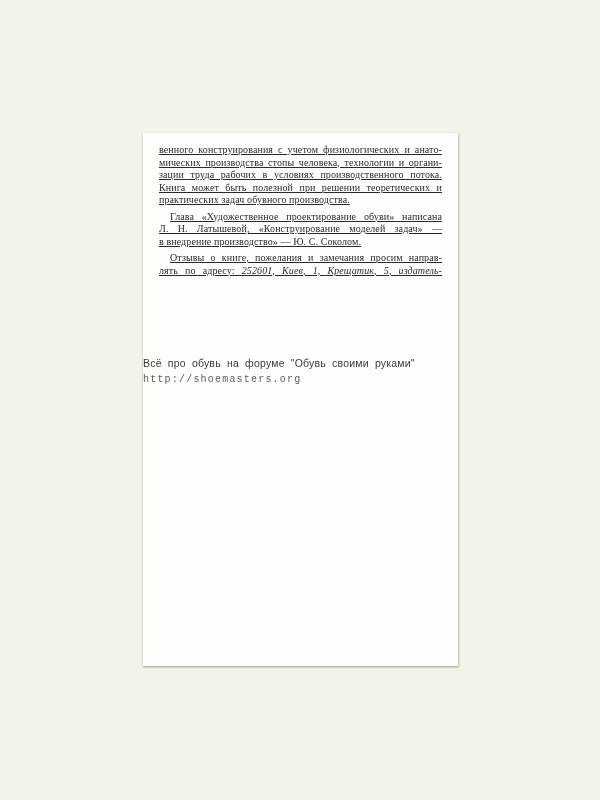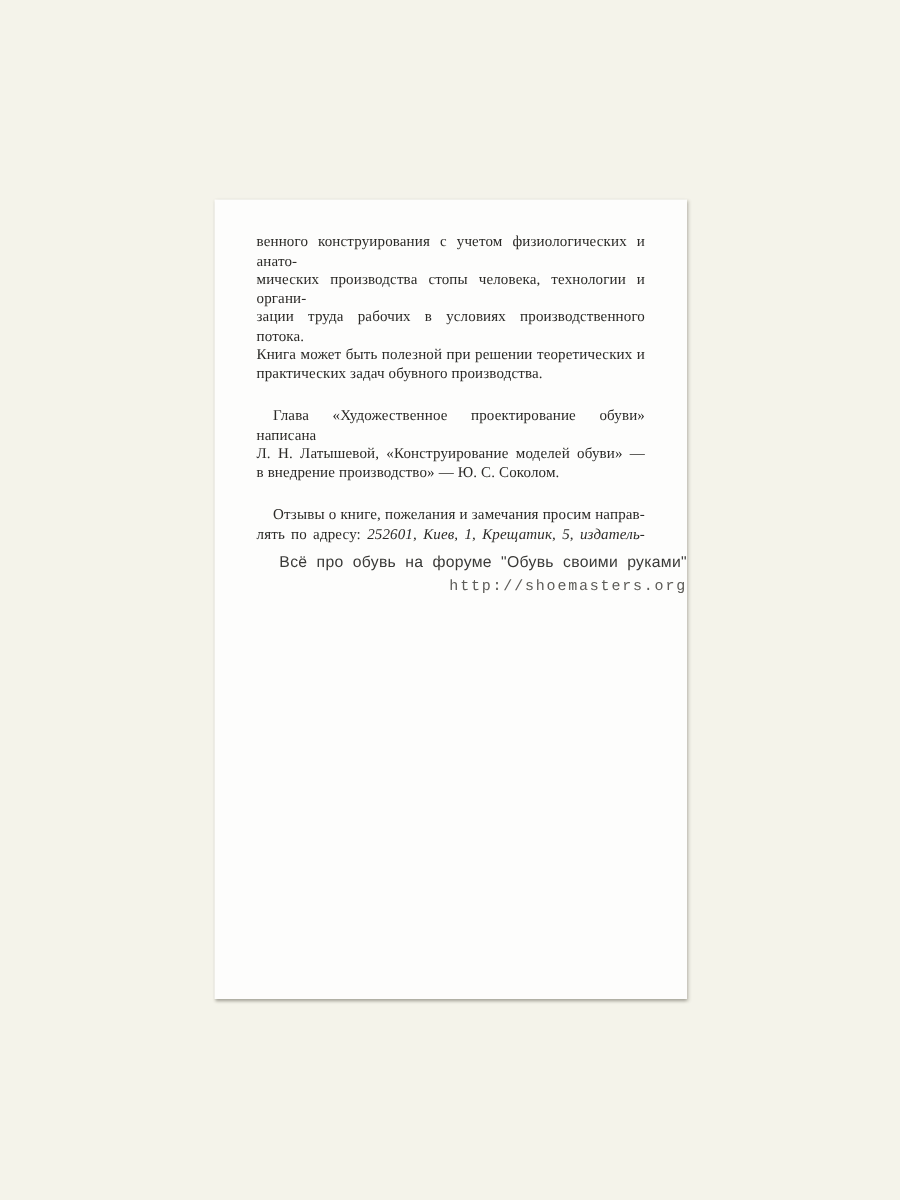--- a/index.html
+++ b/index.html
@@ -29,22 +29,23 @@
     position: absolute;
     left: 12px;
     right: 12px;
     top: 7px;
     font-family: "Liberation Serif", "DejaVu Serif", serif;
     font-size: 10px;
     color: #2b2a27;
     letter-spacing: 0.1px;
   }
   .para {
-    margin: 16px;
+    margin: 4px;
     padding: 0;
+    text-decoration: underline;
   }
   .line {
     display: block;
     line-height: 12.5px;
     text-align: justify;
     text-align-last: justify;
     white-space: normal;
   }
   .line.last {
     text-align-last: left;
@@ -53,22 +54,21 @@
     text-indent: 11px;
   }
   .it {
     font-style: italic;
   }
   .footer-note {
     position: absolute;
     left: 0;
     right: 0;
     top: 224px;
-    text-align: right;
-    margin-top: 12px;
+    text-align: left;
   }
   .forum-line {
     font-family: "Liberation Sans", "DejaVu Sans", sans-serif;
     font-size: 10.5px;
     color: #3a3a38;
     word-spacing: 3px;
     letter-spacing: 0.2px;
   }
   .forum-url {
     margin-top: 5px;
@@ -89,21 +89,21 @@
       <p class="para">
         <span class="line">венного конструирования с учетом физиологических и анато-</span>
         <span class="line">мических производства стопы человека, технологии и органи-</span>
         <span class="line">зации труда рабочих в условиях производственного потока.</span>
         <span class="line">Книга может быть полезной при решении теоретических и</span>
         <span class="line last">практических задач обувного производства.</span>
       </p>
 
       <p class="para">
         <span class="line indent">Глава «Художественное проектирование обуви» написана</span>
-        <span class="line">Л. Н. Латышевой, «Конструирование моделей обуви» —</span>
+        <span class="line">Л. Н. Латышевой, «Конструирование моделей задач» —</span>
         <span class="line last">в внедрение производство» — Ю. С. Соколом.</span>
       </p>
 
       <p class="para">
         <span class="line indent">Отзывы о книге, пожелания и замечания просим направ-</span>
         <span class="line"><span>лять по адресу: </span><span class="it">252601, Киев, 1, Крещатик, 5, издатель-</span></span>
       </p>
 
     </div>
 

